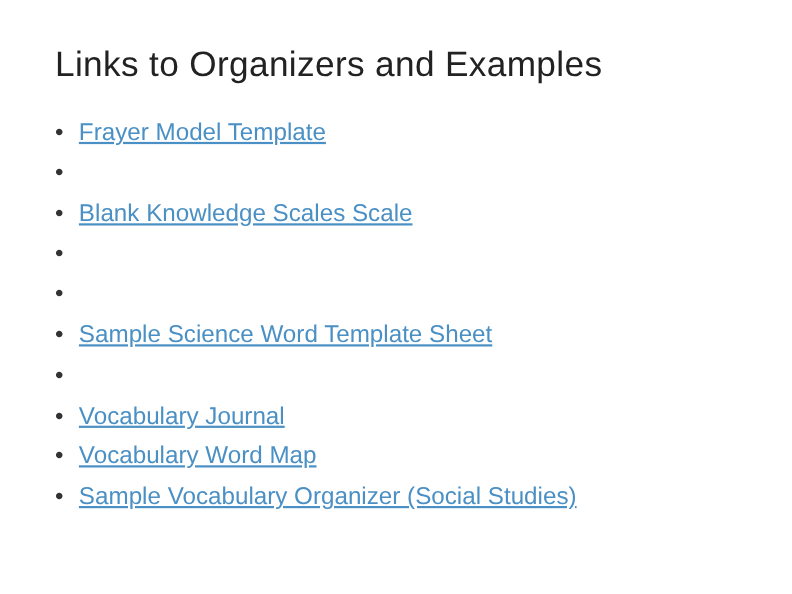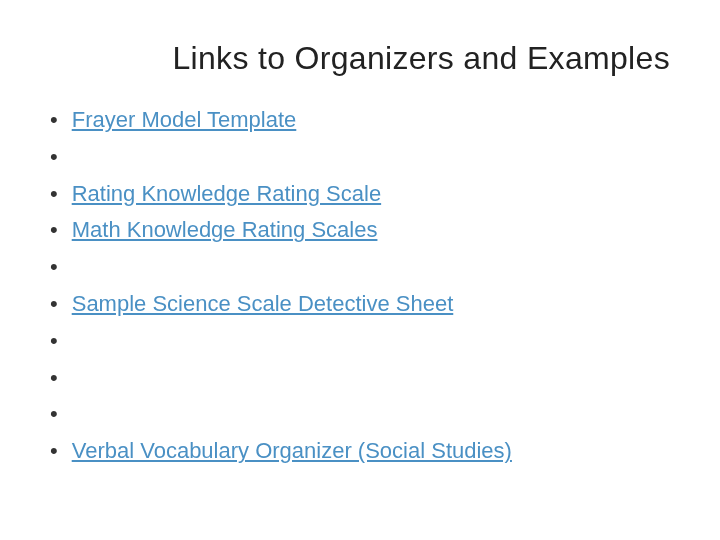--- a/index.html
+++ b/index.html
@@ -15,21 +15,20 @@
       font-family: Arial, Helvetica, sans-serif;
       overflow: hidden;
     }
 
     .page {
       width: 720px;
       height: 500px;
       padding: 40px 50px 30px 50px;
       display: flex;
       flex-direction: column;
-      text-align: right;
     }
 
     .page-title {
       font-size: 32px;
       font-weight: normal;
       color: #222222;
       margin-bottom: 28px;
       letter-spacing: 0.01em;
     }
 
@@ -68,40 +67,41 @@
   <ul class="links-list">
   <li>
         <span class="bullet">•</span>
         <a class="link-text" href="#">Frayer Model Template</a>
       </li>
       <li>
         <span class="bullet">•</span>
       </li>
       <li>
         <span class="bullet">•</span>
-        <a class="link-text" href="#">Rating Knowledge Rating Scale</a>
-      </li>
-      <li>
-        <span class="bullet">•</span>
-        <a class="link-text" href="#">Math Knowledge Rating Scales</a>
-      </li>
-      <li>
-        <span class="bullet">•</span>
-      </li>
-      <li>
-        <span class="bullet">•</span>
-        <a class="link-text" href="#">Sample Science Scale Detective Sheet</a>
+        <a class="link-text" href="#">Blank Knowledge Scales Scale</a>
       </li>
       <li>
         <span class="bullet">•</span>
       </li>
       <li>
         <span class="bullet">•</span>
       </li>
       <li>
         <span class="bullet">•</span>
+        <a class="link-text" href="#">Sample Science Word Template Sheet</a>
       </li>
       <li>
         <span class="bullet">•</span>
-        <a class="link-text" href="#">Verbal Vocabulary Organizer (Social Studies)</a>
+      </li>
+      <li>
+        <span class="bullet">•</span>
+        <a class="link-text" href="#">Vocabulary Journal</a>
+      </li>
+      <li>
+        <span class="bullet">•</span>
+        <a class="link-text" href="#">Vocabulary Word Map</a>
+      </li>
+      <li>
+        <span class="bullet">•</span>
+        <a class="link-text" href="#">Sample Vocabulary Organizer (Social Studies)</a>
       </li>
     </ul>
 </div>
 
 </body></html>

